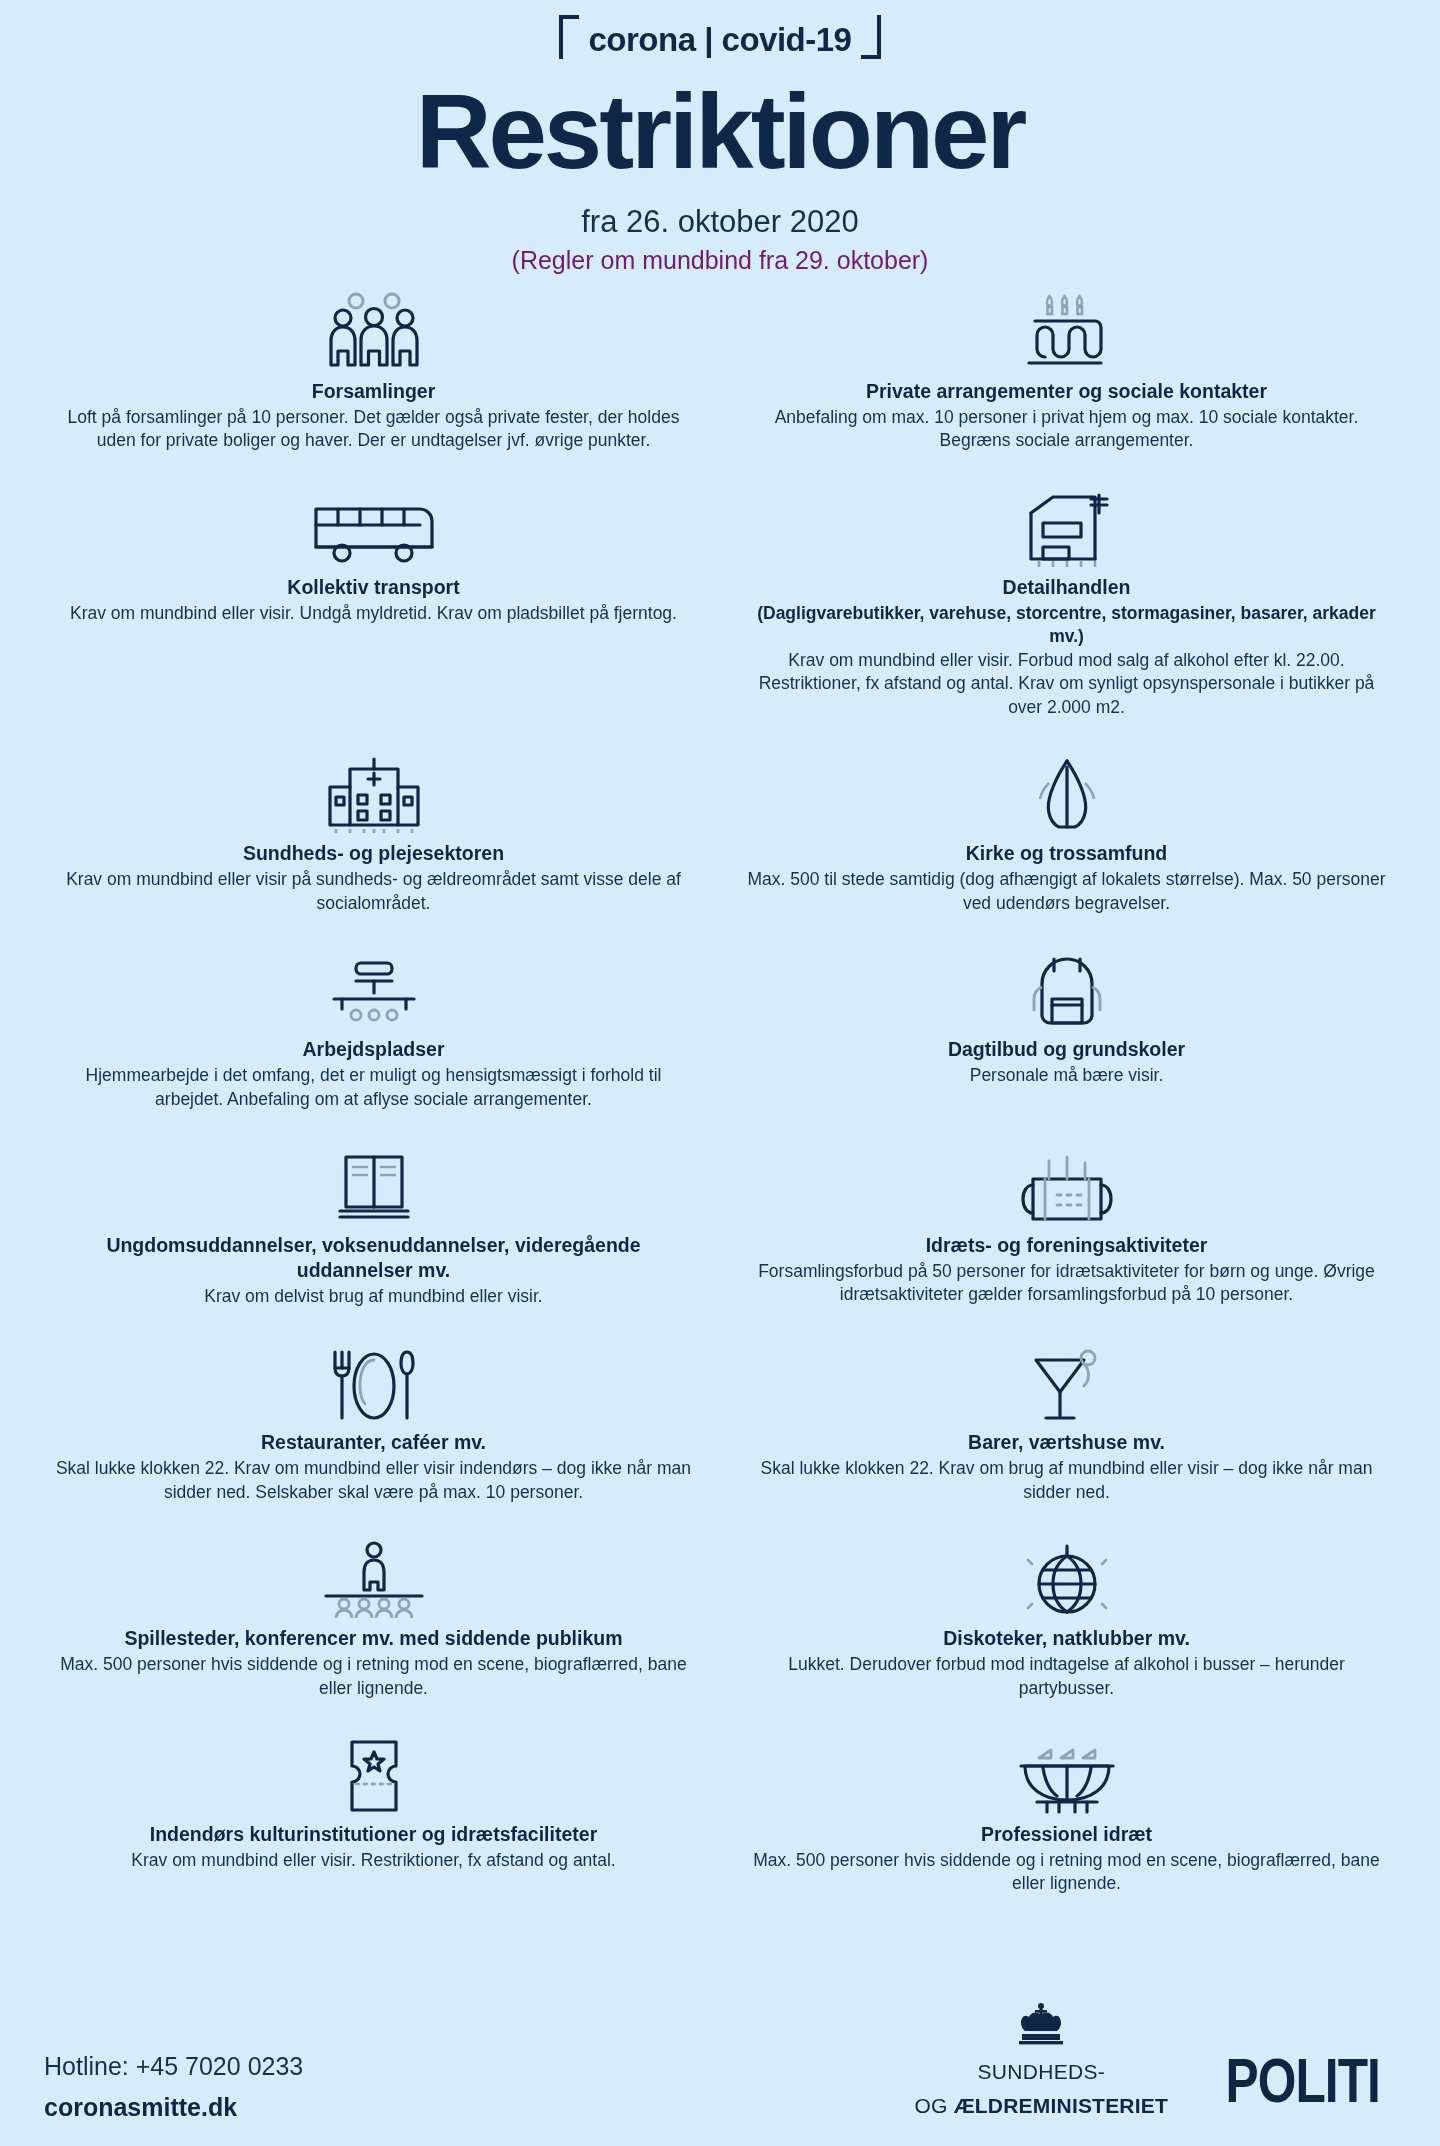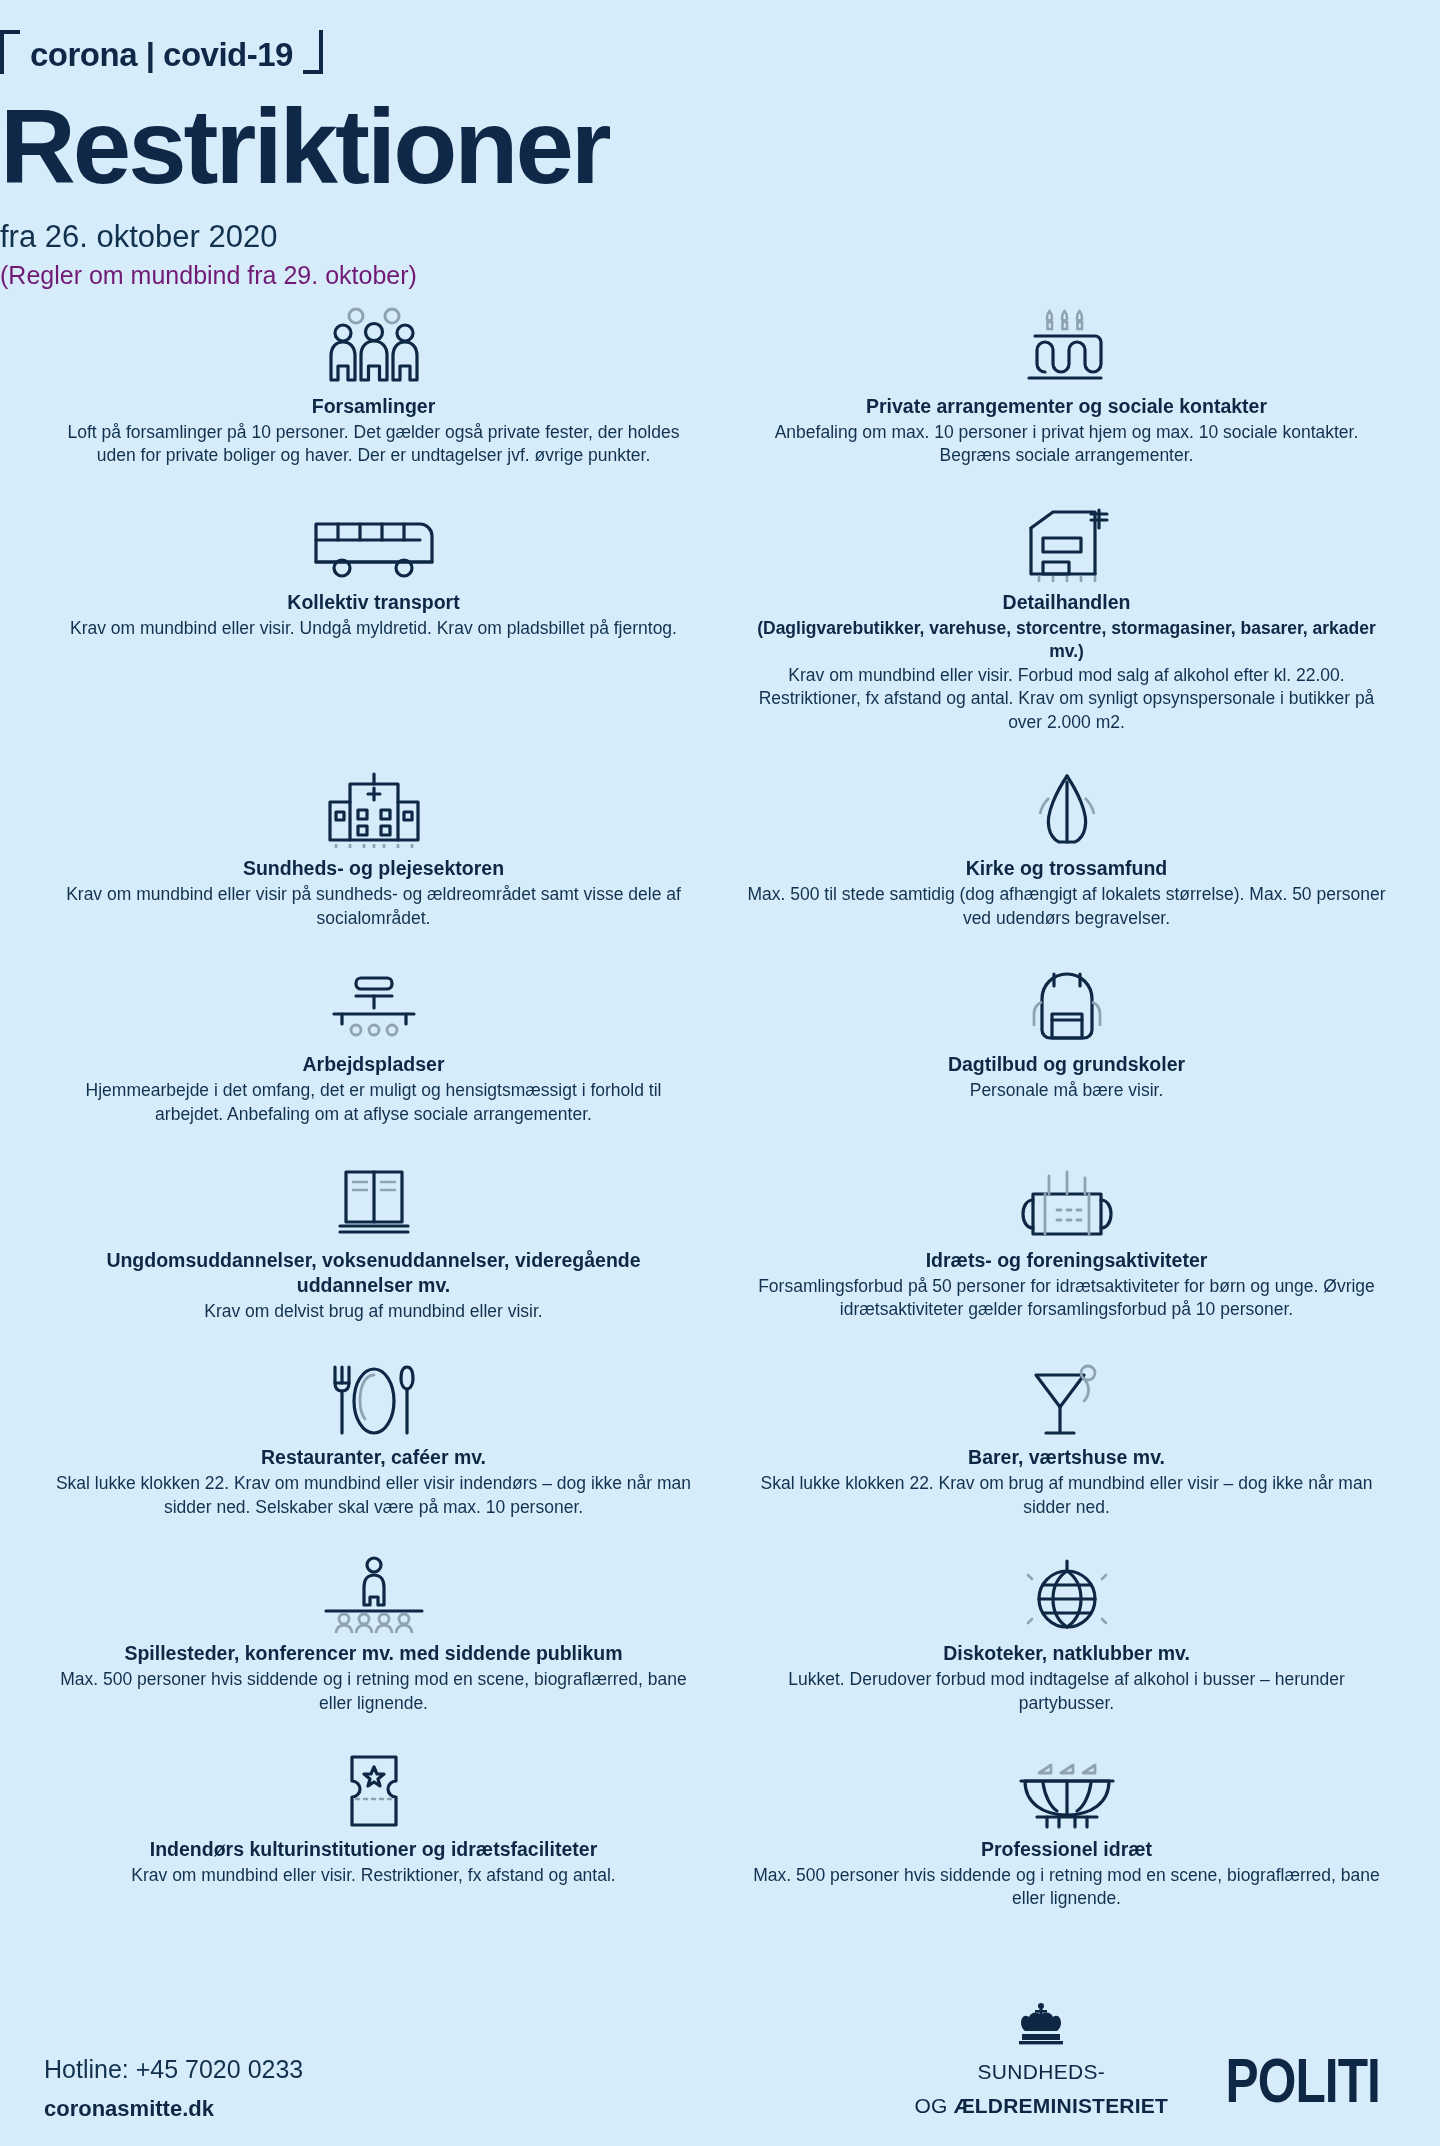--- a/index.html
+++ b/index.html
@@ -8,21 +8,21 @@
     width: 1440px;
     height: 2146px;
     background: #d6ecfa;
     font-family: "Liberation Sans", sans-serif;
     color: #0f2847;
     overflow: hidden;
     position: relative;
   }
 
   
-  .header { text-align: left; padding-top: 30px; }
+  .header { text-align: center; padding-top: 15px; }
 
   .logo-wrap {
     display: inline-flex;
     align-items: center;
     justify-content: center;
     position: relative;
     padding: 6px 30px;
   }
   .logo-text {
     font-size: 33px;
@@ -115,21 +115,21 @@
     position: absolute;
     left: 0; right: 16px;
     bottom: 26px;
     padding: 0 44px;
     display: flex;
     align-items: flex-end;
     justify-content: space-between;
   }
   .footer-left { line-height: 1.0; }
   .hotline { font-size: 25px; color: #12314f; margin-bottom: 16px; }
-  .website { font-size: 22px; font-weight: bold; color: #0d2745; }
+  .website { font-size: 25px; font-weight: bold; color: #0d2745; }
 
   .footer-right {
     display: flex;
     align-items: flex-end;
     gap: 44px;
     padding-bottom: 4px;
   }
   .ministry { text-align: center; line-height: 1.0; }
   .crown { margin-bottom: 6px; display:flex; justify-content:center;}
   .min-l1 { font-size: 21px; font-weight: normal; letter-spacing: 0.3px; color:#0d2745; }

